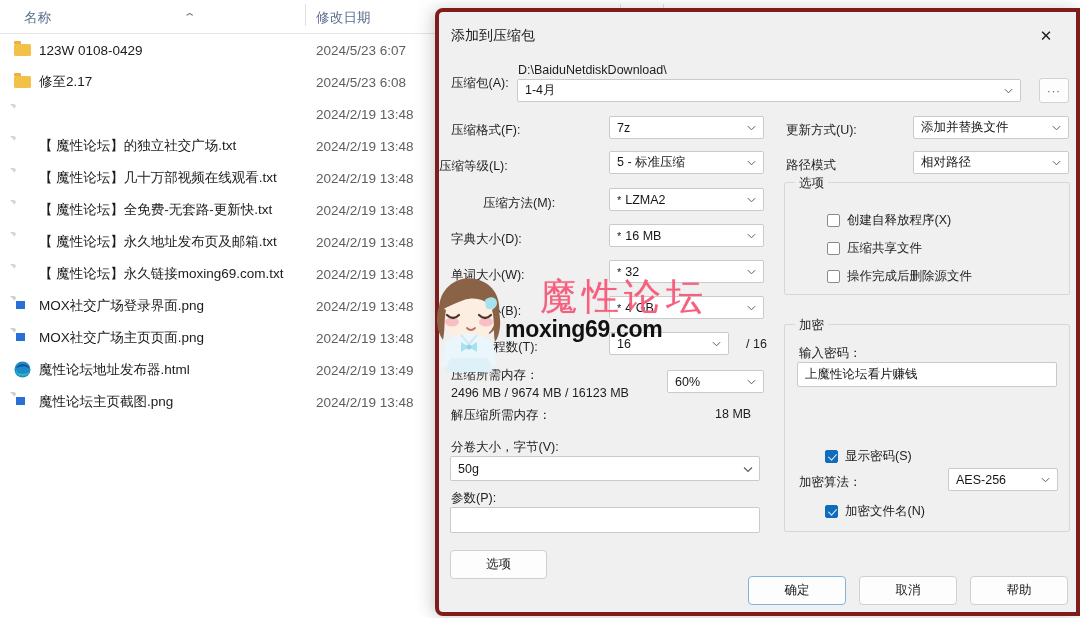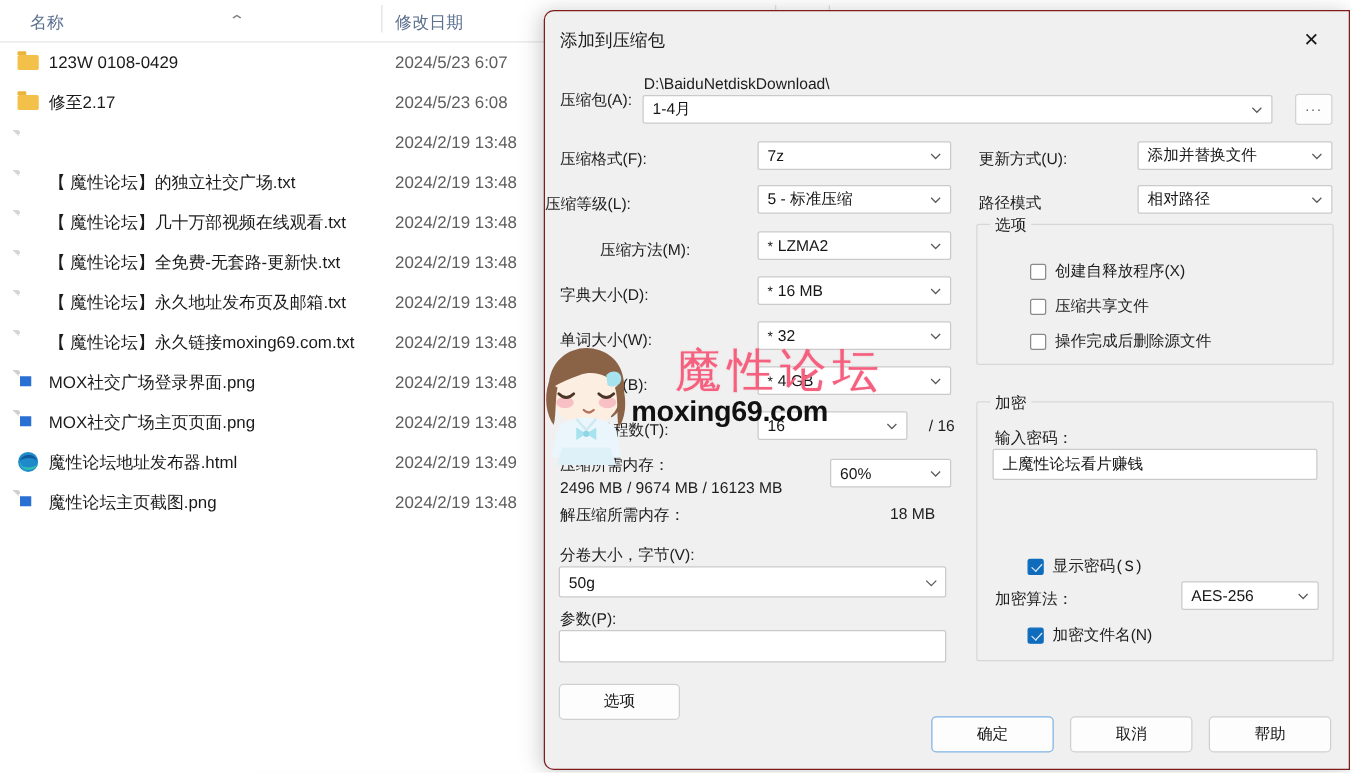--- a/index.html
+++ b/index.html
@@ -89,21 +89,21 @@
     width: 0; height: 0; border-left: 5px solid transparent; border-top: 5px solid #cfcfcf;
   }
   
   .ic-edge { position: relative; width: 17px; height: 17px; }
 
   
   .dialog {
     position: absolute; left: 435px; top: 8px;
     width: 645px; height: 608px;
     background: #f0f0f0;
-    border: 1px solid #7f1d1d;
+    border: 4px solid #7f1d1d;
     border-radius: 8px 0 0 8px;
     box-shadow: -6px 0 18px rgba(0,0,0,.10), 0 2px 14px rgba(0,0,0,.10);
     overflow: hidden;
   }
   .dlg-title {
     position: absolute; left: 12px; top: 15px;
     font-size: 14px; color: #1a1a1a;
   }
   .dlg-close {
     position: absolute; right: 8px; top: 8px;
@@ -453,21 +453,21 @@
     </div>
 
     <div class="group" style="left:345px; top:312px; width:286px; height:208px;">
       <span class="group-title">加密</span>
     </div>
     <div class="lbl" style="left:360px; top:333px;">输入密码：</div>
     <div class="textbox" style="left:358px; top:334px; margin-top:16px; width:260px; height:25px;">
       <span class="ttext">上魔性论坛看片赚钱</span>
     </div>
 
-    <div class="cbrow" style="left:358px; top:436px;font-family:Liberation Mono, monospace;">
+    <div class="cbrow" style="left:358px; top:436px;">
       <span class="cbox checked"></span>
       <span class="cblabel">显示密码(S)</span>
     </div>
 
     <div class="lbl" style="left:360px; top:462px;">加密算法：</div>
     <div class="combo" style="left:509px; top:456px; width:110px;">
       <span class="ctext">AES-256</span>
       <span class="chev">
           <svg class="chev-svg" width="9" height="9" viewBox="0 0 10 10">
             <path d="M1 3 L5 7 L9 3" fill="none" stroke="#5b5b5b" stroke-width="1.1"></path>

